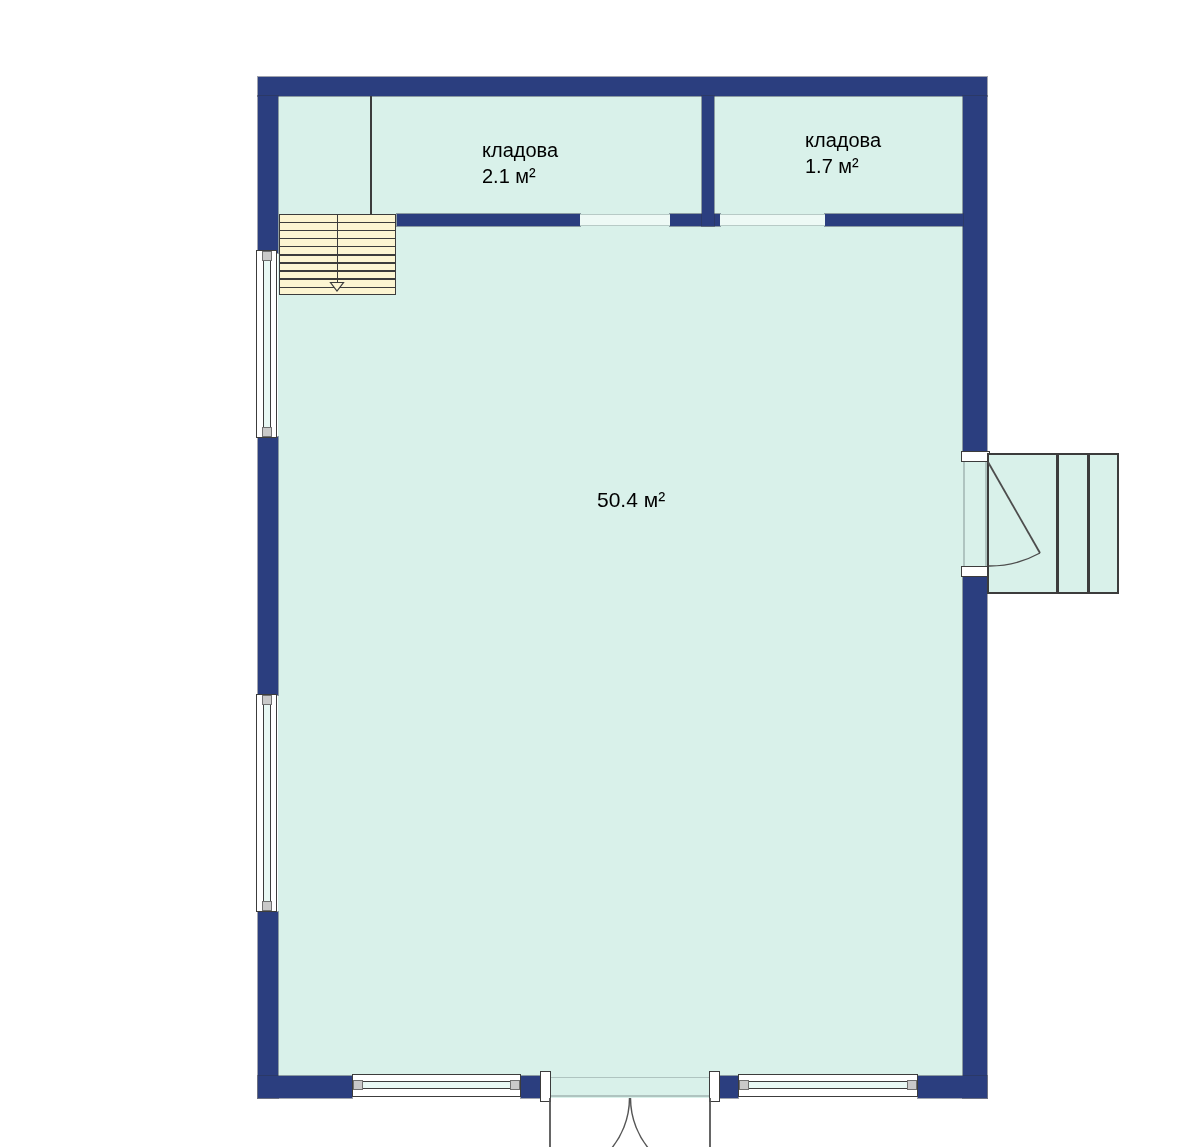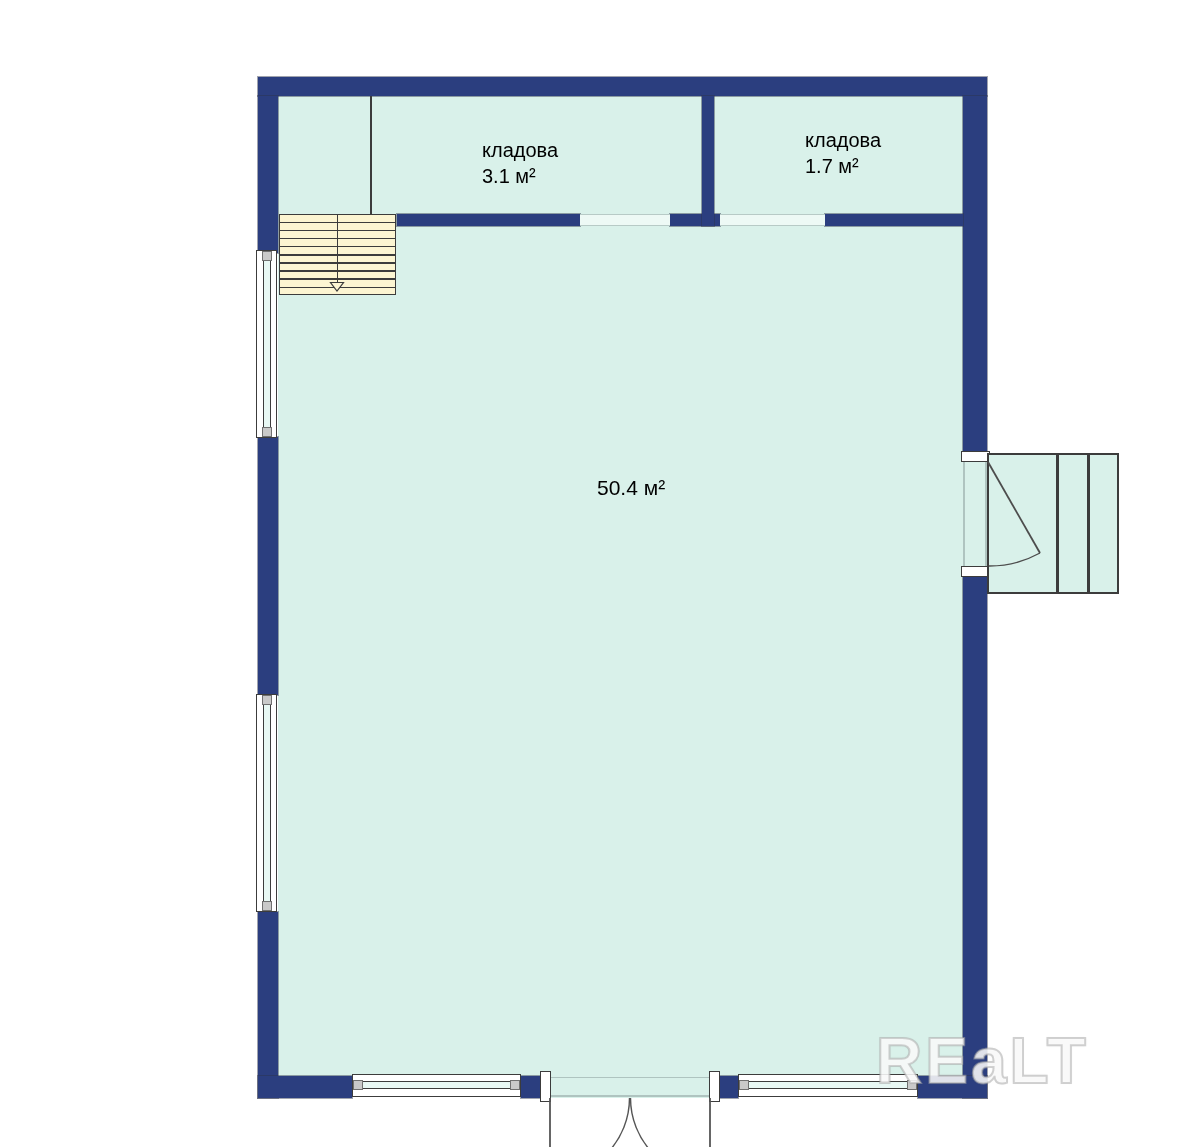--- a/index.html
+++ b/index.html
@@ -111,23 +111,22 @@
     <path d="M1040 553 A104 104 0 0 1 989 566" stroke="#4D4D4D" stroke-width="1.4" fill="none"></path>
     <path d="M550 1098 L550 1147" stroke="#555555" stroke-width="1.8" fill="none"></path>
     <path d="M710 1098 L710 1147" stroke="#555555" stroke-width="1.8" fill="none"></path>
     <path d="M629.5 1098 A79.5 79.5 0 0 1 550 1177.5" stroke="#555555" stroke-width="1.4" fill="none"></path>
     <path d="M630.5 1098 A79.5 79.5 0 0 0 710 1177.5" stroke="#555555" stroke-width="1.4" fill="none"></path>
     <path d="M330.5 282.5 L343.5 282.5 L337 291 Z" fill="#FCF5D2" stroke="#3C3C3C" stroke-width="1.2"></path>
   </svg>
 
   <div class="room-label" style="left:482px;top:137px;">
     <div>кладова</div>
-    <div>3.1 м²</div>
+    <div>2.1 м²</div>
   </div>
   <div class="room-label" style="left:805px;top:127px;">
     <div>кладова</div>
     <div>1.7 м²</div>
   </div>
-  <div class="main-label" style="left:597px;top:476px;text-align:center;">50.4 м²</div>
+  <div class="main-label" style="left:597px;top:488px;text-align:center;">50.4 м²</div>
 
-  <div class="watermark">REaLT</div>
 
 </div>
 
 </body></html>

